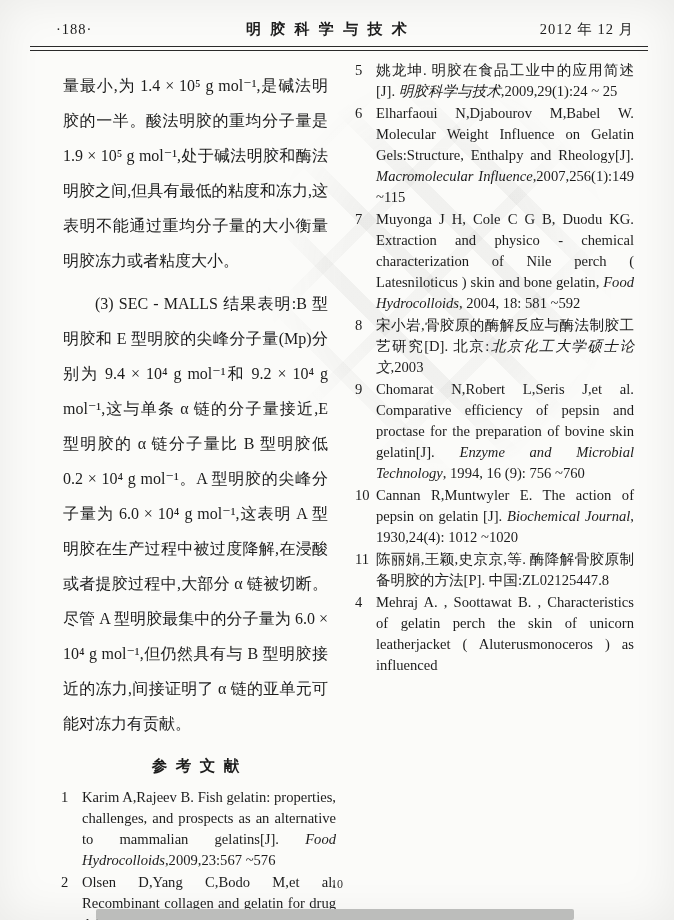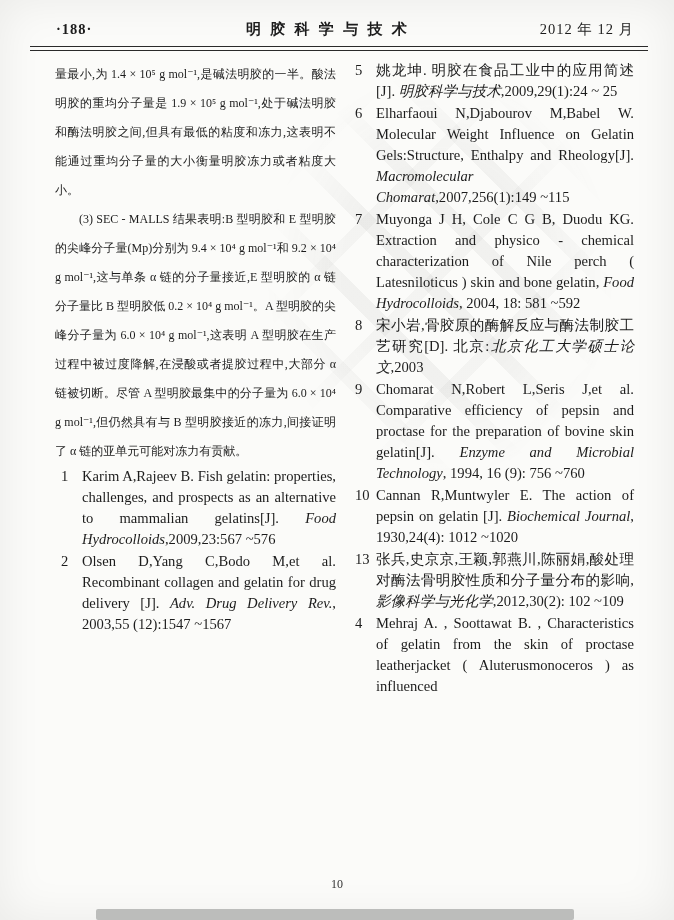--- a/index.html
+++ b/index.html
@@ -7,34 +7,34 @@
     width:674px;height:920px;position:relative;overflow:hidden;
     background:#fbfbf9;color:#1c1c1c;
     font-family:"Liberation Serif","DejaVu Serif",serif;
     box-shadow:inset 0 0 46px rgba(0,0,0,0.07);
   }
   .header{
     position:absolute;top:20px;left:56px;right:40px;
     display:flex;justify-content:space-between;align-items:baseline;
     font-size:14.5px;
   }
-  .page-label{letter-spacing:1px;font-weight:bold;}
+  .page-label{letter-spacing:1px;}
   .journal-title{letter-spacing:0.62em;font-weight:600;font-size:15px;margin-left:30px;}
   .issue-date{letter-spacing:1px;}
   .rule{
     position:absolute;top:46px;left:30px;right:26px;height:3px;
     border-top:1.7px solid #2a2a2a;border-bottom:1px solid #2a2a2a;
   }
   .columns{
     position:absolute;top:60px;left:55px;right:40px;
     display:flex;gap:13px;align-items:flex-start;
   }
   .col-left{width:281px;flex:0 0 281px;}
   .col-right{width:285px;flex:0 0 285px;}
-  .para{margin:0;font-size:12px;line-height:29px;text-align:justify;}
+  .para{margin:8px;font-size:16px;line-height:35px;text-align:justify;}
   .para.indent{text-indent:2em;}
   .refs-heading{
     text-align:center;font-size:15.5px;font-weight:bold;
     letter-spacing:0.55em;margin:15px 0 10px 0;text-indent:0.55em;
   }
   .ref{display:flex;font-size:14.6px;line-height:21px;margin-bottom:1px;}
   .ref-num{flex:0 0 27px;box-sizing:border-box;padding-left:6px;}
   .ref-text{flex:1;text-align:justify;font-family:Liberation Serif, serif;}
   .it{font-style:italic;}
   .footer-page{
@@ -69,64 +69,65 @@
   <div class="rule"></div>
 
   <div class="watermark"></div>
 
   <div class="columns">
     <div class="col-left">
       <div>
           <p class="para">量最小,为 1.4 × 10⁵ g mol⁻¹,是碱法明胶的一半。酸法明胶的重均分子量是 1.9 × 10⁵ g mol⁻¹,处于碱法明胶和酶法明胶之间,但具有最低的粘度和冻力,这表明不能通过重均分子量的大小衡量明胶冻力或者粘度大小。</p>
           <p class="para indent">(3) SEC - MALLS 结果表明:B 型明胶和 E 型明胶的尖峰分子量(Mp)分别为 9.4 × 10⁴ g mol⁻¹和 9.2 × 10⁴ g mol⁻¹,这与单条 α 链的分子量接近,E 型明胶的 α 链分子量比 B 型明胶低 0.2 × 10⁴ g mol⁻¹。A 型明胶的尖峰分子量为 6.0 × 10⁴ g mol⁻¹,这表明 A 型明胶在生产过程中被过度降解,在浸酸或者提胶过程中,大部分 α 链被切断。尽管 A 型明胶最集中的分子量为 6.0 × 10⁴ g mol⁻¹,但仍然具有与 B 型明胶接近的冻力,间接证明了 α 链的亚单元可能对冻力有贡献。</p>
         </div>
+      <div class="refs-heading">参考文献</div>
       <div>
           <div class="ref">
             <span class="ref-num">1</span>
             <span class="ref-text"><span>Karim A,Rajeev B. Fish gelatin: properties, challenges, and prospects as an alternative to mammalian gelatins[J]. </span><span class="it">Food Hydrocolloids</span><span>,2009,23:567 ~576</span></span>
           </div>
           <div class="ref">
             <span class="ref-num">2</span>
             <span class="ref-text"><span>Olsen D,Yang C,Bodo M,et al. Recombinant collagen and gelatin for drug delivery [J]. </span><span class="it">Adv. Drug Delivery Rev.</span><span>, 2003,55 (12):1547 ~1567</span></span>
           </div>
         </div>
     </div>
     <div class="col-right">
       <div>
           <div class="ref">
             <span class="ref-num">5</span>
             <span class="ref-text"><span>姚龙坤. 明胶在食品工业中的应用简述 [J]. </span><span class="it">明胶科学与技术</span><span>,2009,29(1):24 ~ 25</span></span>
           </div>
           <div class="ref">
             <span class="ref-num">6</span>
-            <span class="ref-text"><span>Elharfaoui N,Djabourov M,Babel W. Molecular Weight Influence on Gelatin Gels:Structure, Enthalpy and Rheology[J]. </span><span class="it">Macromolecular Chomarat</span><span>,2007,256(1):149 ~115</span></span>
+            <span class="ref-text"><span>Elharfaoui N,Djabourov M,Babel W. Molecular Weight Influence on Gelatin Gels:Structure, Enthalpy and Rheology[J]. </span><span class="it">Macromolecular Influence</span><span>,2007,256(1):149 ~115</span></span>
           </div>
           <div class="ref">
             <span class="ref-num">7</span>
             <span class="ref-text"><span>Muyonga J H, Cole C G B, Duodu KG. Extraction and physico - chemical characterization of Nile perch ( Latesniloticus ) skin and bone gelatin, </span><span class="it">Food Hydrocolloids</span><span>, 2004, 18: 581 ~592</span></span>
           </div>
           <div class="ref">
             <span class="ref-num">8</span>
             <span class="ref-text"><span>宋小岩,骨胶原的酶解反应与酶法制胶工艺研究[D]. 北京:</span><span class="it">北京化工大学硕士论文</span><span>,2003</span></span>
           </div>
           <div class="ref">
             <span class="ref-num">9</span>
             <span class="ref-text"><span>Chomarat N,Robert L,Seris J,et al. Comparative efficiency of pepsin and proctase for the preparation of bovine skin gelatin[J]. </span><span class="it">Enzyme and Microbial Technology</span><span>, 1994, 16 (9): 756 ~760</span></span>
           </div>
           <div class="ref">
             <span class="ref-num">10</span>
             <span class="ref-text"><span>Cannan R,Muntwyler E. The action of pepsin on gelatin [J]. </span><span class="it">Biochemical Journal</span><span>, 1930,24(4): 1012 ~1020</span></span>
           </div>
           <div class="ref">
-            <span class="ref-num">13</span>
-            <span class="ref-text"><span>张兵,史京京,王颖,郭燕川,陈丽娟,酸处理对酶法骨明胶性质和分子量分布的影响,</span><span class="it">影像科学与光化学</span><span>,2012,30(2): 102 ~109</span></span>
+            <span class="ref-num">11</span>
+            <span class="ref-text"><span>陈丽娟,王颖,史京京,等. 酶降解骨胶原制备明胶的方法[P]. 中国:ZL02125447.8</span></span>
           </div>
           <div class="ref">
             <span class="ref-num">4</span>
-            <span class="ref-text"><span>Mehraj A. , Soottawat B. , Characteristics of gelatin from the skin of proctase leatherjacket ( Aluterusmonoceros ) as influenced</span></span>
+            <span class="ref-text"><span>Mehraj A. , Soottawat B. , Characteristics of gelatin perch the skin of unicorn leatherjacket ( Aluterusmonoceros ) as influenced</span></span>
           </div>
         </div>
     </div>
   </div>
 
   <div class="footer-page">10</div>
 
   <div class="bottom-artifact"></div>
 
 </div>

